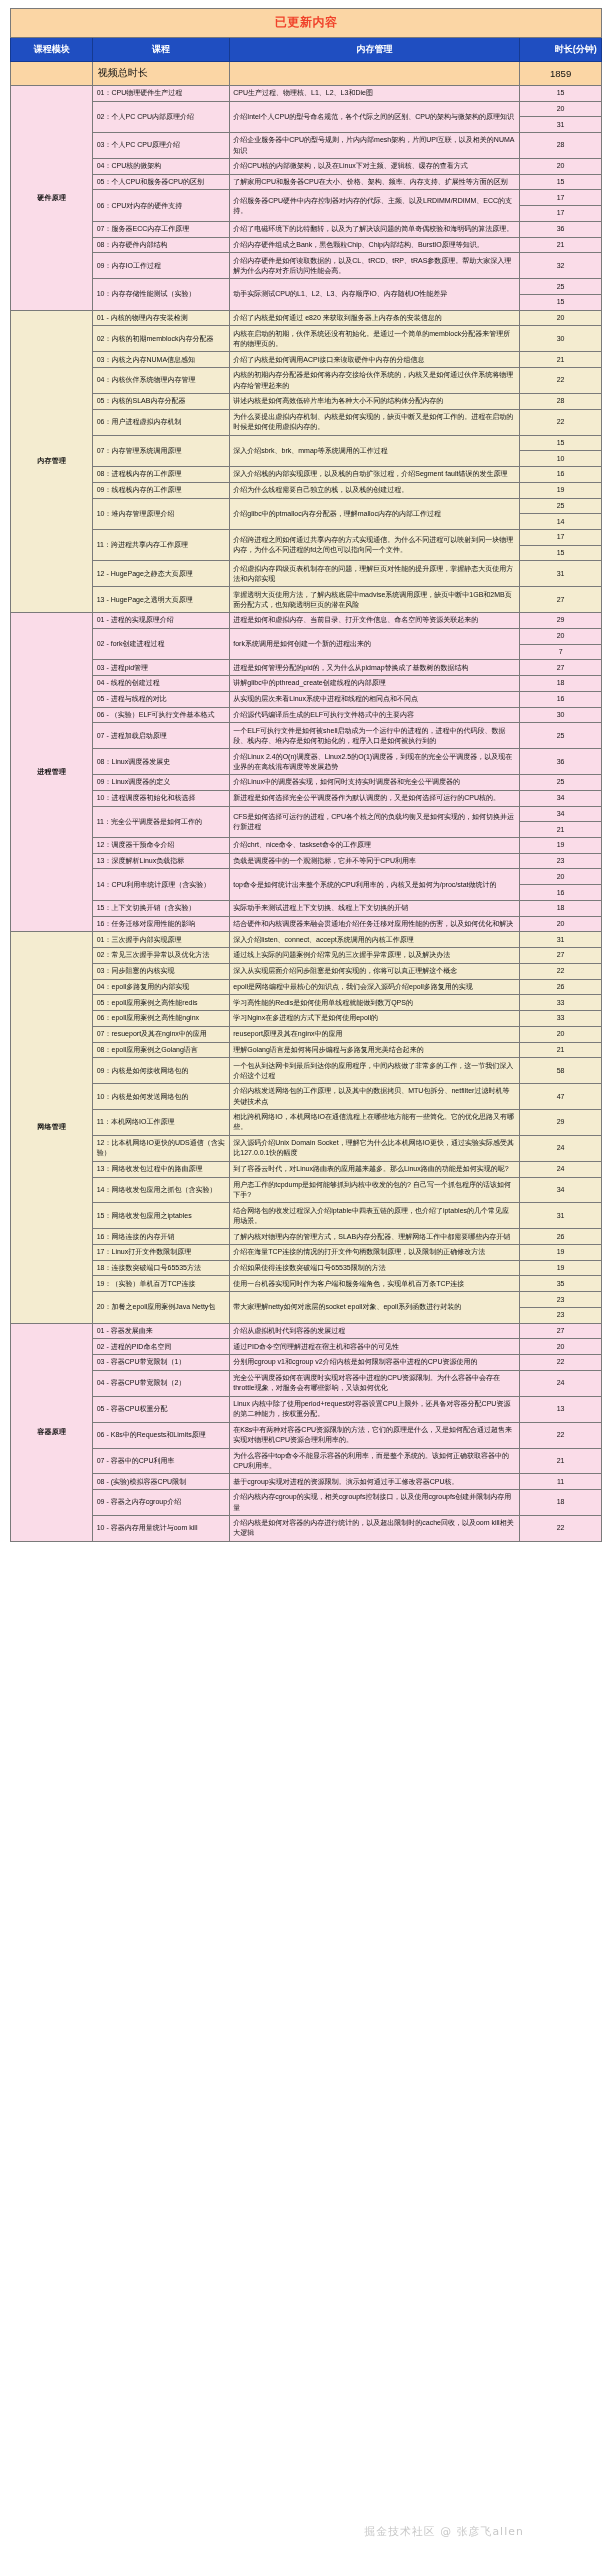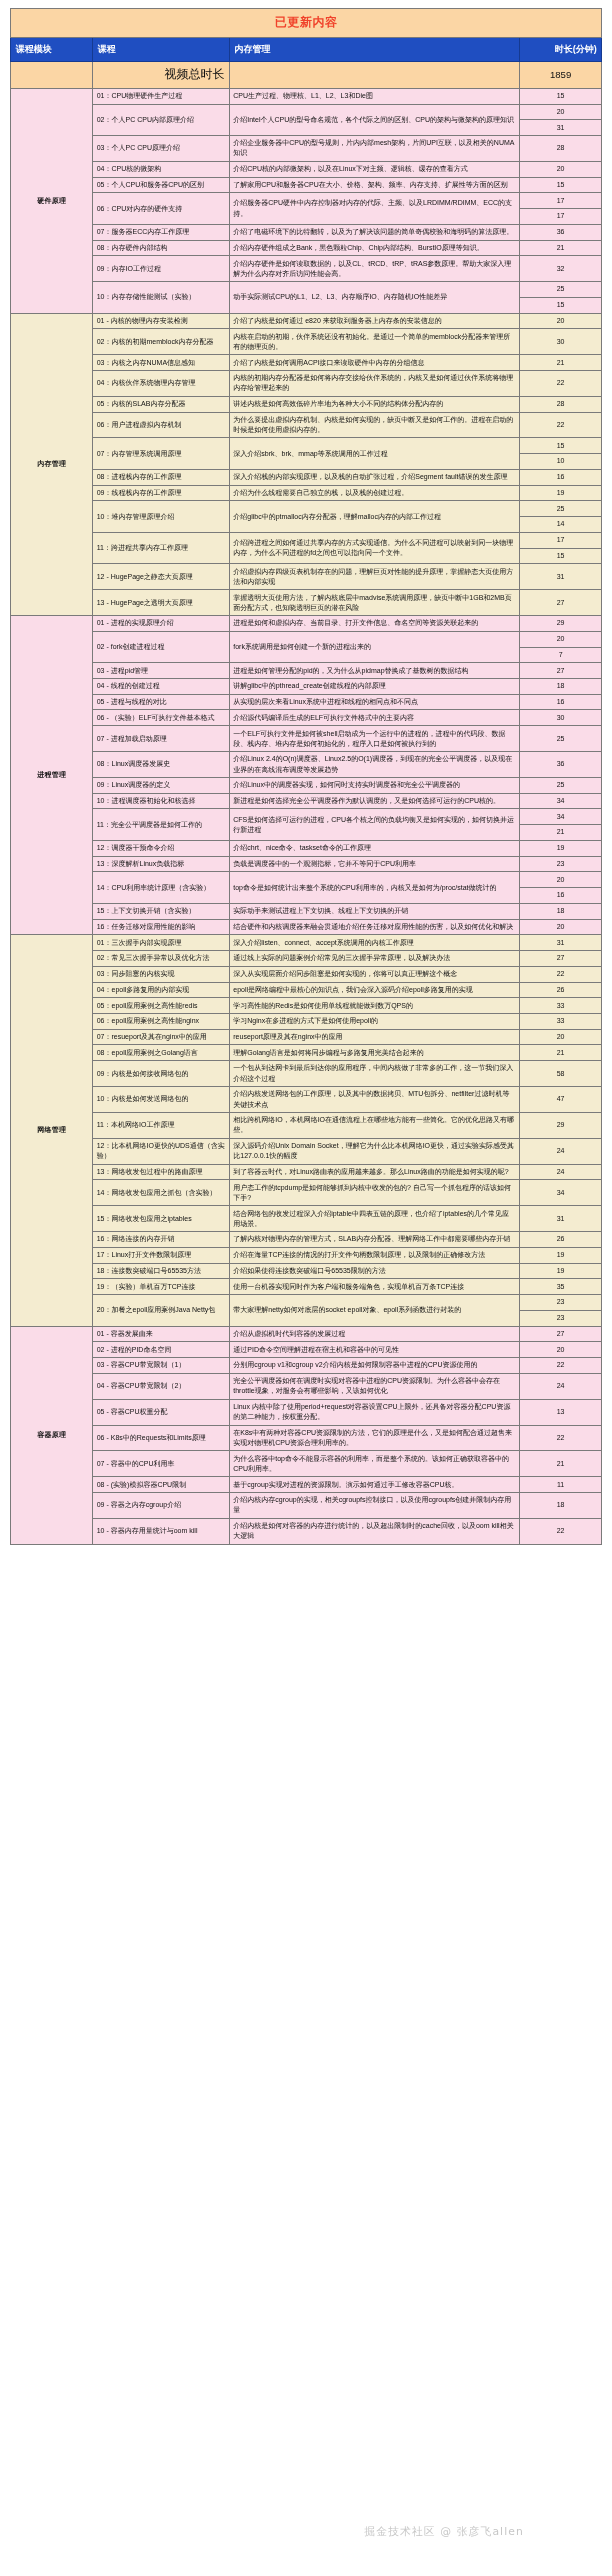--- a/index.html
+++ b/index.html
@@ -48,33 +48,32 @@
     letter-spacing:0.6px;
     padding:5.1px 0 5.7px 0;
     border:0.6px solid #7a7a7a;
   }
   
   tr.head th{
     background:#1f4ec1;
     color:#ffffff;
     font-weight:bold;
     font-size:9px;
-    text-align:left;
+    text-align:center;
     padding:5.1px 4.5px;
     border:0.6px solid #153a91;
   }
   tr.head th.center{text-align:right;}
 
   
   tr.total td{
     background:#fbd6a5;
-    font-size:12px;
+    font-size:10px;
     font-weight:normal;
     padding:4px 4.5px;
-    text-align:right;
   }
   tr.total td.num{text-align:center;font-size:9.6px;}
 
   
   .pink{background:#fadce8;}
   .cream{background:#f4ecd0;}
 
   td.module{
     text-align:center;
     font-weight:bold;

